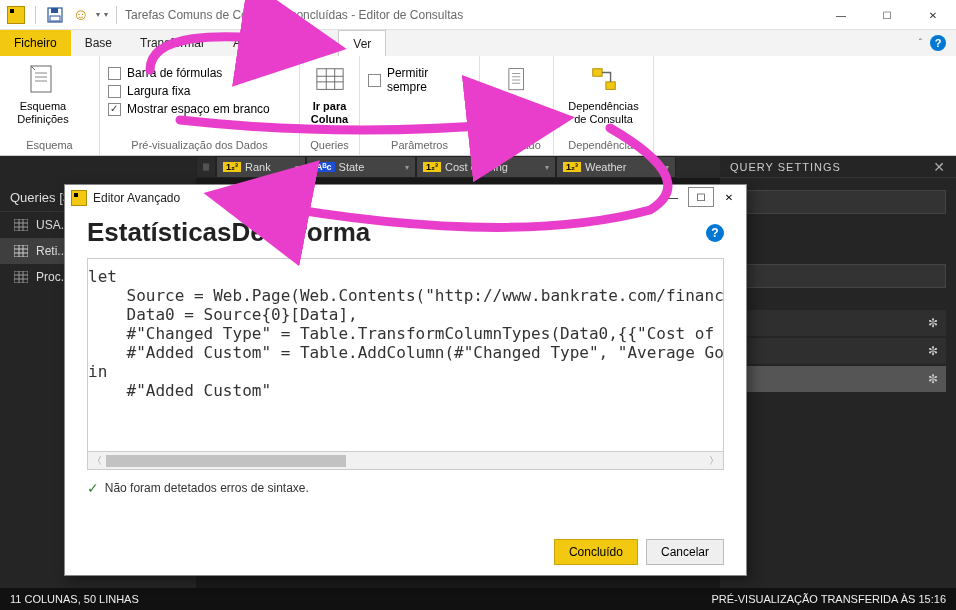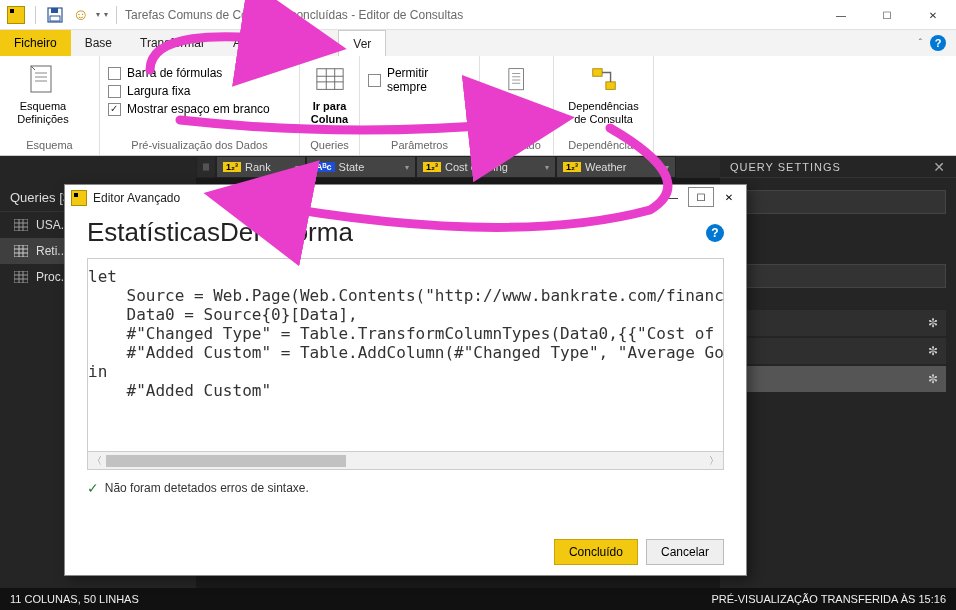--- a/index.html
+++ b/index.html
@@ -63,21 +63,21 @@
 
   
   .dialog { position:absolute; left:64px; top:184px; width:683px; height:392px; background:#fff; border:1px solid #888; box-shadow:4px 4px 12px rgba(0,0,0,.4); display:flex; flex-direction:column; }
   .dlg-titlebar { height:26px; display:flex; align-items:center; padding-left:6px; gap:6px; position:relative; }
   .dlg-titlebar .icon-box { width:16px; height:16px; }
   .dlg-title { font-size:12px; color:#222; }
   .dlg-wincontrols { position:absolute; right:4px; top:2px; display:flex; gap:2px; }
   .dlg-winbtn { width:26px; height:20px; display:flex; align-items:center; justify-content:center; font-size:10px; border:1px solid transparent; }
   .dlg-body { flex:1; padding:6px 22px 10px; display:flex; flex-direction:column; overflow:hidden; }
   .dlg-heading-row { display:flex; align-items:center; justify-content:space-between; }
-  .dlg-heading { font-size:26px; font-weight:400; color:#222; }
+  .dlg-heading { font-size:26px; font-weight:700; color:#222; }
   .help-ic { width:18px; height:18px; border-radius:50%; background:#0078d4; color:#fff; display:flex; align-items:center; justify-content:center; font-size:12px; font-weight:bold; }
   .code-box { margin-top:10px; border:1px solid #ccc; background:#fff; height:194px; padding:8px 0; font-family: Consolas, monospace; font-size:16px; color:#333; white-space:pre; overflow:hidden; position:relative; }
   .hscroll { height:18px; background:#f1f1f1; border:1px solid #ccc; border-top:none; display:flex; align-items:center; justify-content:space-between; padding:0 4px; font-size:10px; color:#666; }
   .hscroll .thumb { height:12px; background:#c2c2c2; width:240px; margin-left:4px; }
   .hscroll .track { flex:1; display:flex; align-items:center; }
   .syntax-row { margin-top:10px; display:flex; align-items:center; gap:6px; font-size:12px; color:#333; }
   .check-ok { color:#2e7d32; font-size:14px; }
   .dlg-buttons { margin-top:auto; display:flex; justify-content:flex-end; gap:8px; padding-top:10px; }
   .btn { height:26px; padding:0 14px; font-size:12px; border:1px solid #bbb; background:#efefef; display:flex; align-items:center; }
   .btn.primary { background:#F2C811; border-color:#caa30a; }

